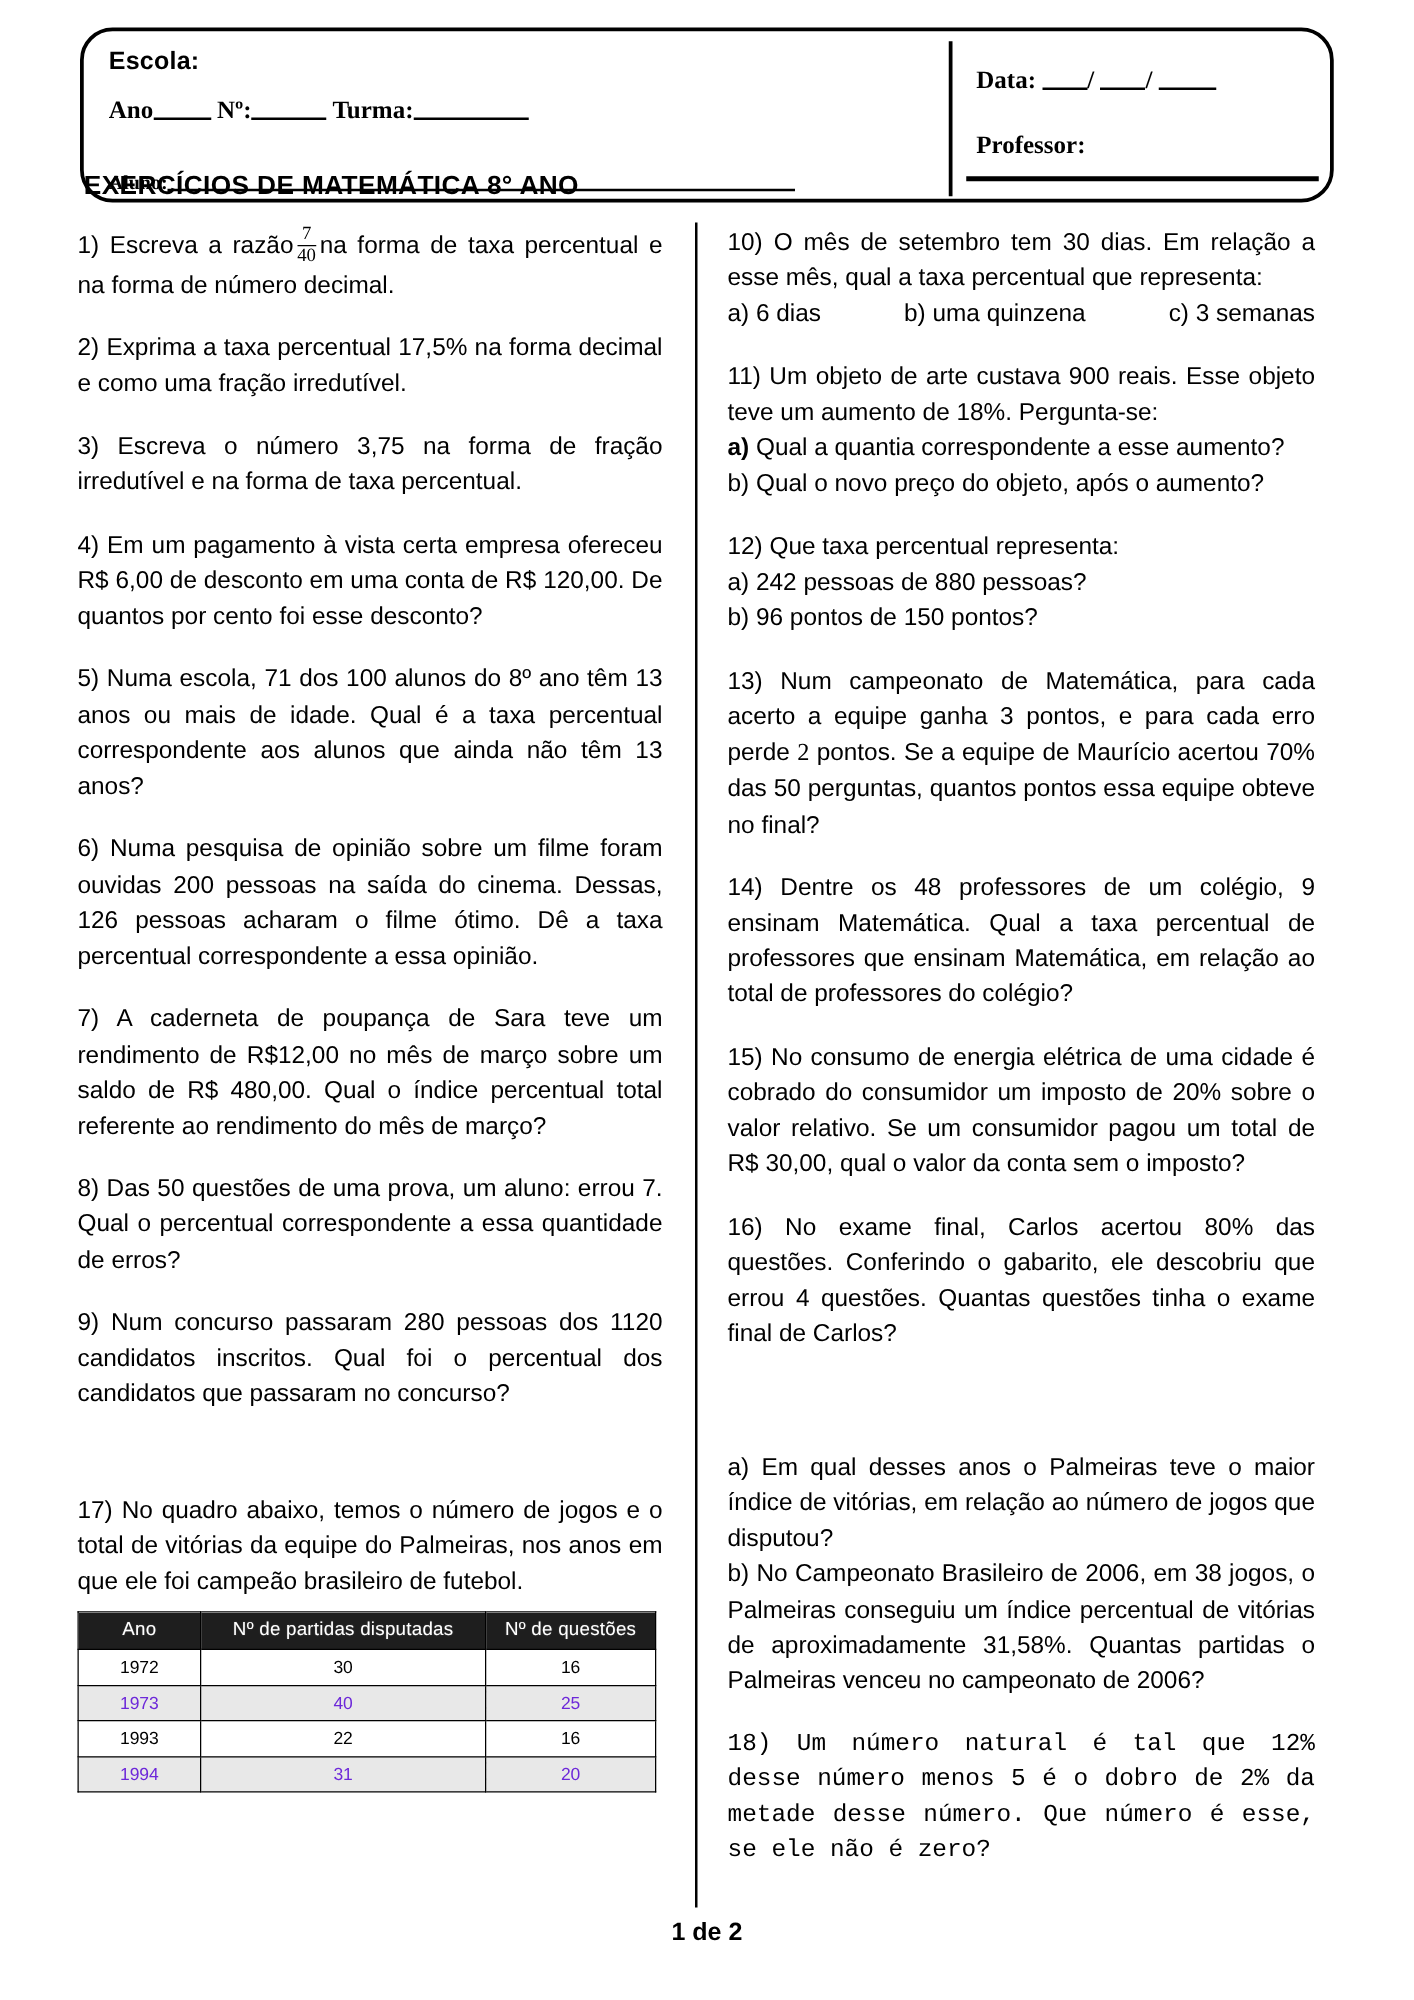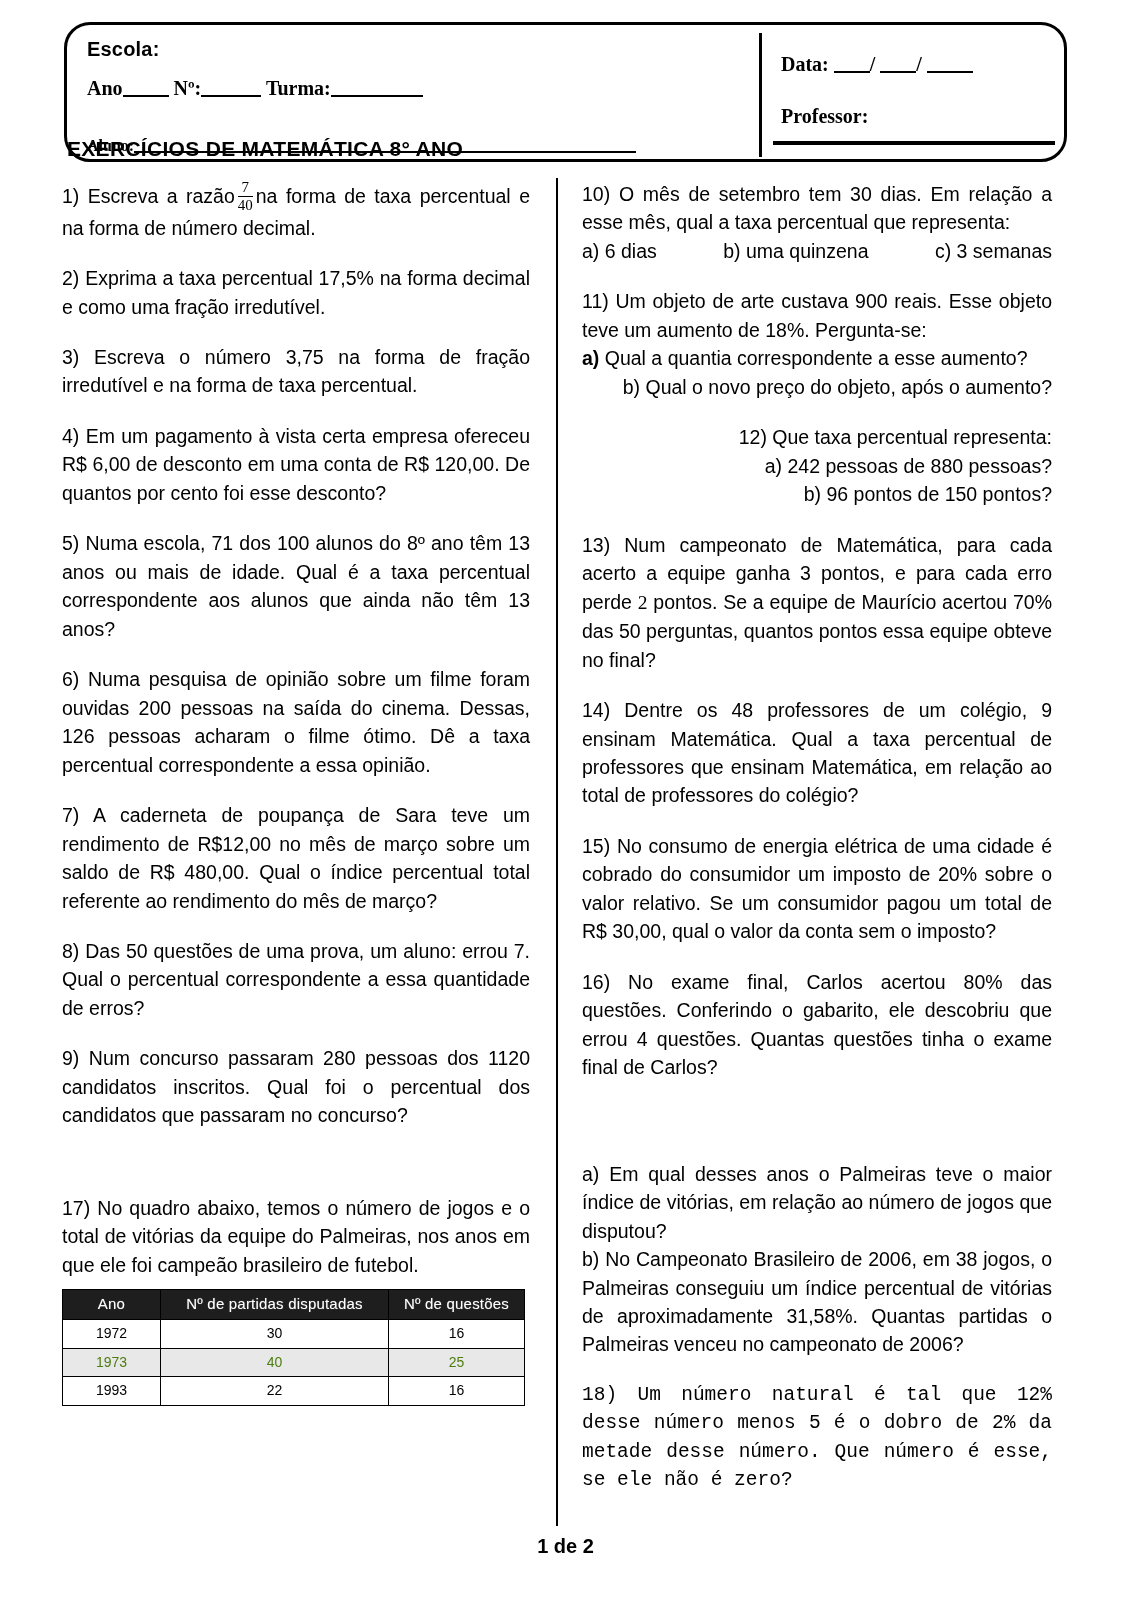--- a/index.html
+++ b/index.html
@@ -165,21 +165,21 @@
   .col-right {
     left: 582px;
     width: 470px;
   }
   .q {
     margin: 0 0 22px 0;
     text-align: justify;
     text-justify: inter-word;
   }
   .q:last-child { margin-bottom: 0; font-family: Liberation Mono, monospace; }
-  .nojust { text-align: right; }
+  .nojust { text-align: left; }
   b.bl { font-weight: bold; }
   .serifnum { font-family: "Liberation Serif", serif; }
 
   
   .frac {
     display: inline-block;
     vertical-align: -7px;
     text-align: center;
     font-size: 15px;
     line-height: 1.02;
@@ -223,21 +223,21 @@
     letter-spacing: .2px;
     
     text-shadow: 0 0 1px rgba(255,255,255,.35);
     opacity: .88;
   }
   .col-ano { width: 98px; }
   .col-part { width: 228px; margin-left: 20px; }
   .col-vit { width: 136px; }
   tr.grimy td {
     background: #e8e8e8;
-    color: #4d7c0f;
+    color: #6d28d9;
   }
   tr.grimy {
     
     background-image:
       radial-gradient(circle at 8% 40%, rgba(0,0,0,.30) 0.6px, transparent 0.7px),
       radial-gradient(circle at 22% 72%, rgba(0,0,0,.24) 0.6px, transparent 0.7px),
       radial-gradient(circle at 36% 25%, rgba(0,0,0,.28) 0.6px, transparent 0.7px),
       radial-gradient(circle at 51% 63%, rgba(0,0,0,.22) 0.6px, transparent 0.7px),
       radial-gradient(circle at 67% 33%, rgba(0,0,0,.26) 0.6px, transparent 0.7px),
       radial-gradient(circle at 81% 70%, rgba(0,0,0,.24) 0.6px, transparent 0.7px),
@@ -329,20 +329,25 @@
           <tr class="grimy">
             <td>1973</td>
             <td>40</td>
             <td>25</td>
           </tr>
           <tr>
             <td>1993</td>
             <td>22</td>
             <td>16</td>
           </tr>
+          <tr class="grimy">
+            <td>1994</td>
+            <td>31</td>
+            <td>20</td>
+          </tr>
         </tbody>
       </table>
     </div>
   </div>
 
   <div class="col col-right">
 
     <div class="q" style="margin-bottom:22px">
       <div class="nojust" style="text-align:justify">10) O mês de setembro tem 30 dias. Em relação a esse mês, qual a taxa percentual que representa:</div>
       <div class="nojust" style="display:flex; justify-content:space-between;">

